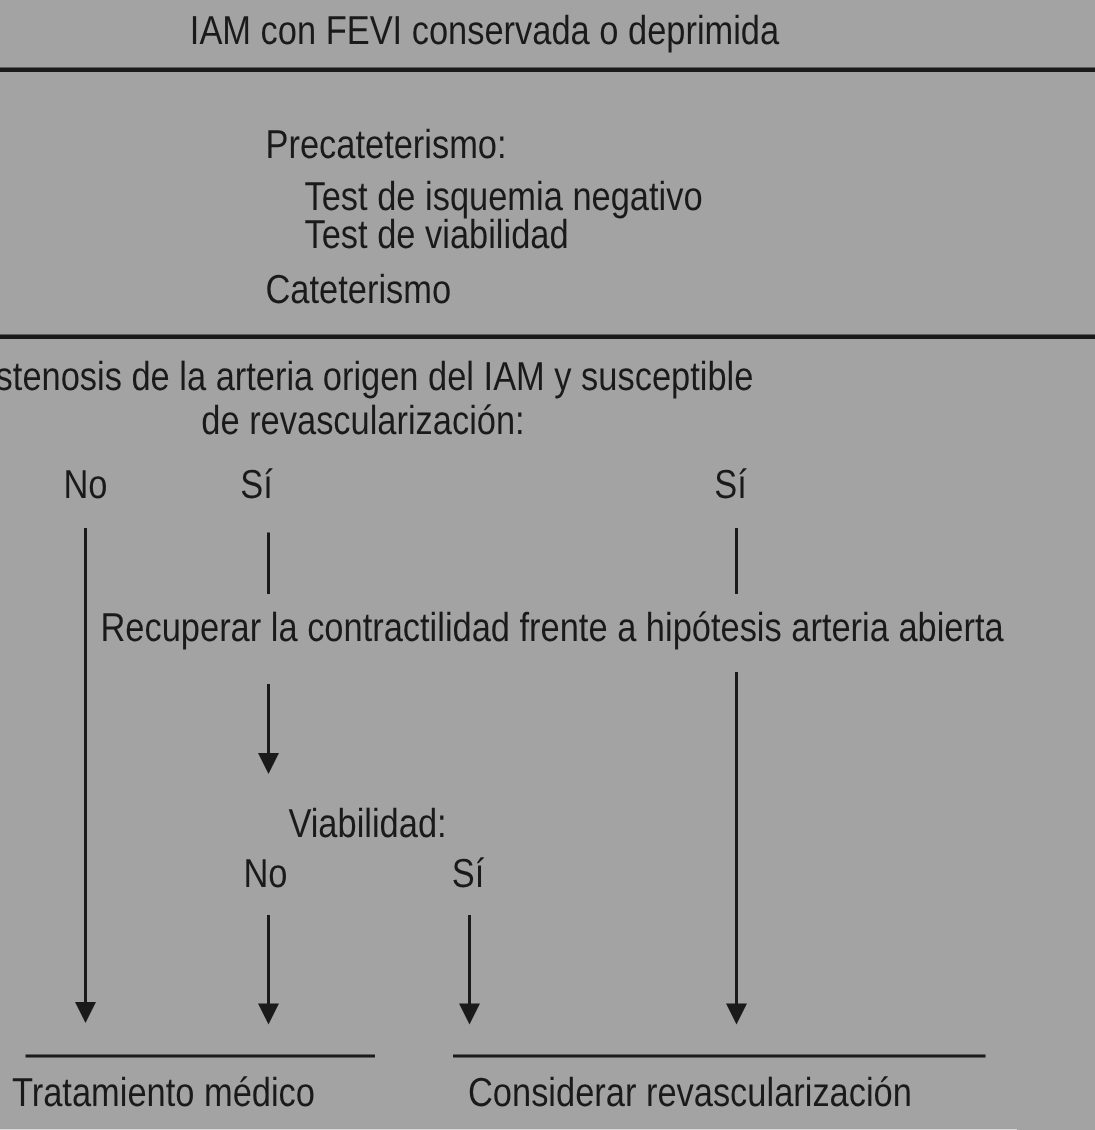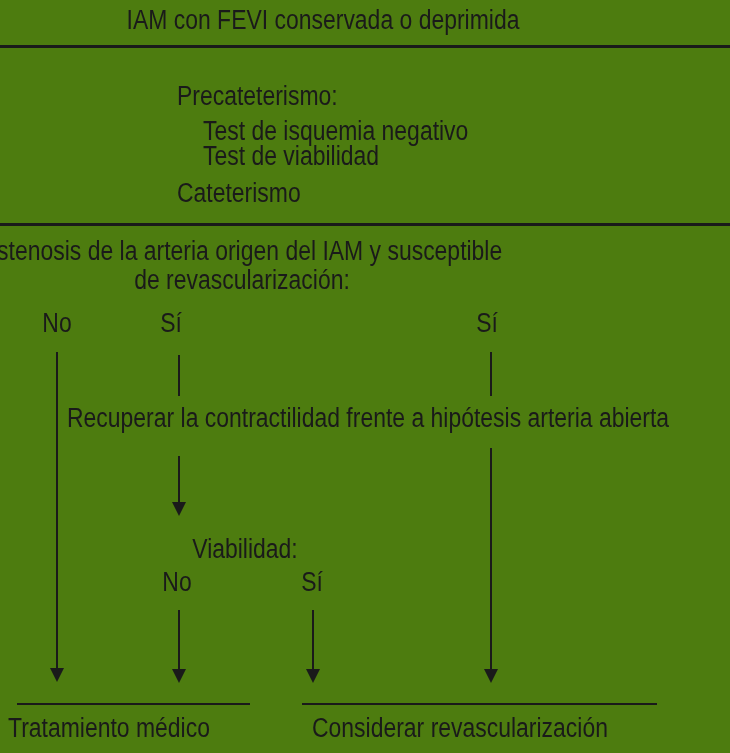--- a/index.html
+++ b/index.html
@@ -4,21 +4,21 @@
 <style>
   html, body {
     margin: 0;
     padding: 0;
     background: #ffffff;
   }
   .stage {
     position: relative;
     width: 730px;
     height: 753px;
-    background: #4d7c0f;
+    background: #a3a3a3;
     overflow: hidden;
     font-family: "Liberation Sans", "DejaVu Sans", sans-serif;
     color: #1a1a1a;
   }
   
   .txt {
     position: absolute;
     white-space: nowrap;
     font-size: 27px;
     line-height: 1.1;

